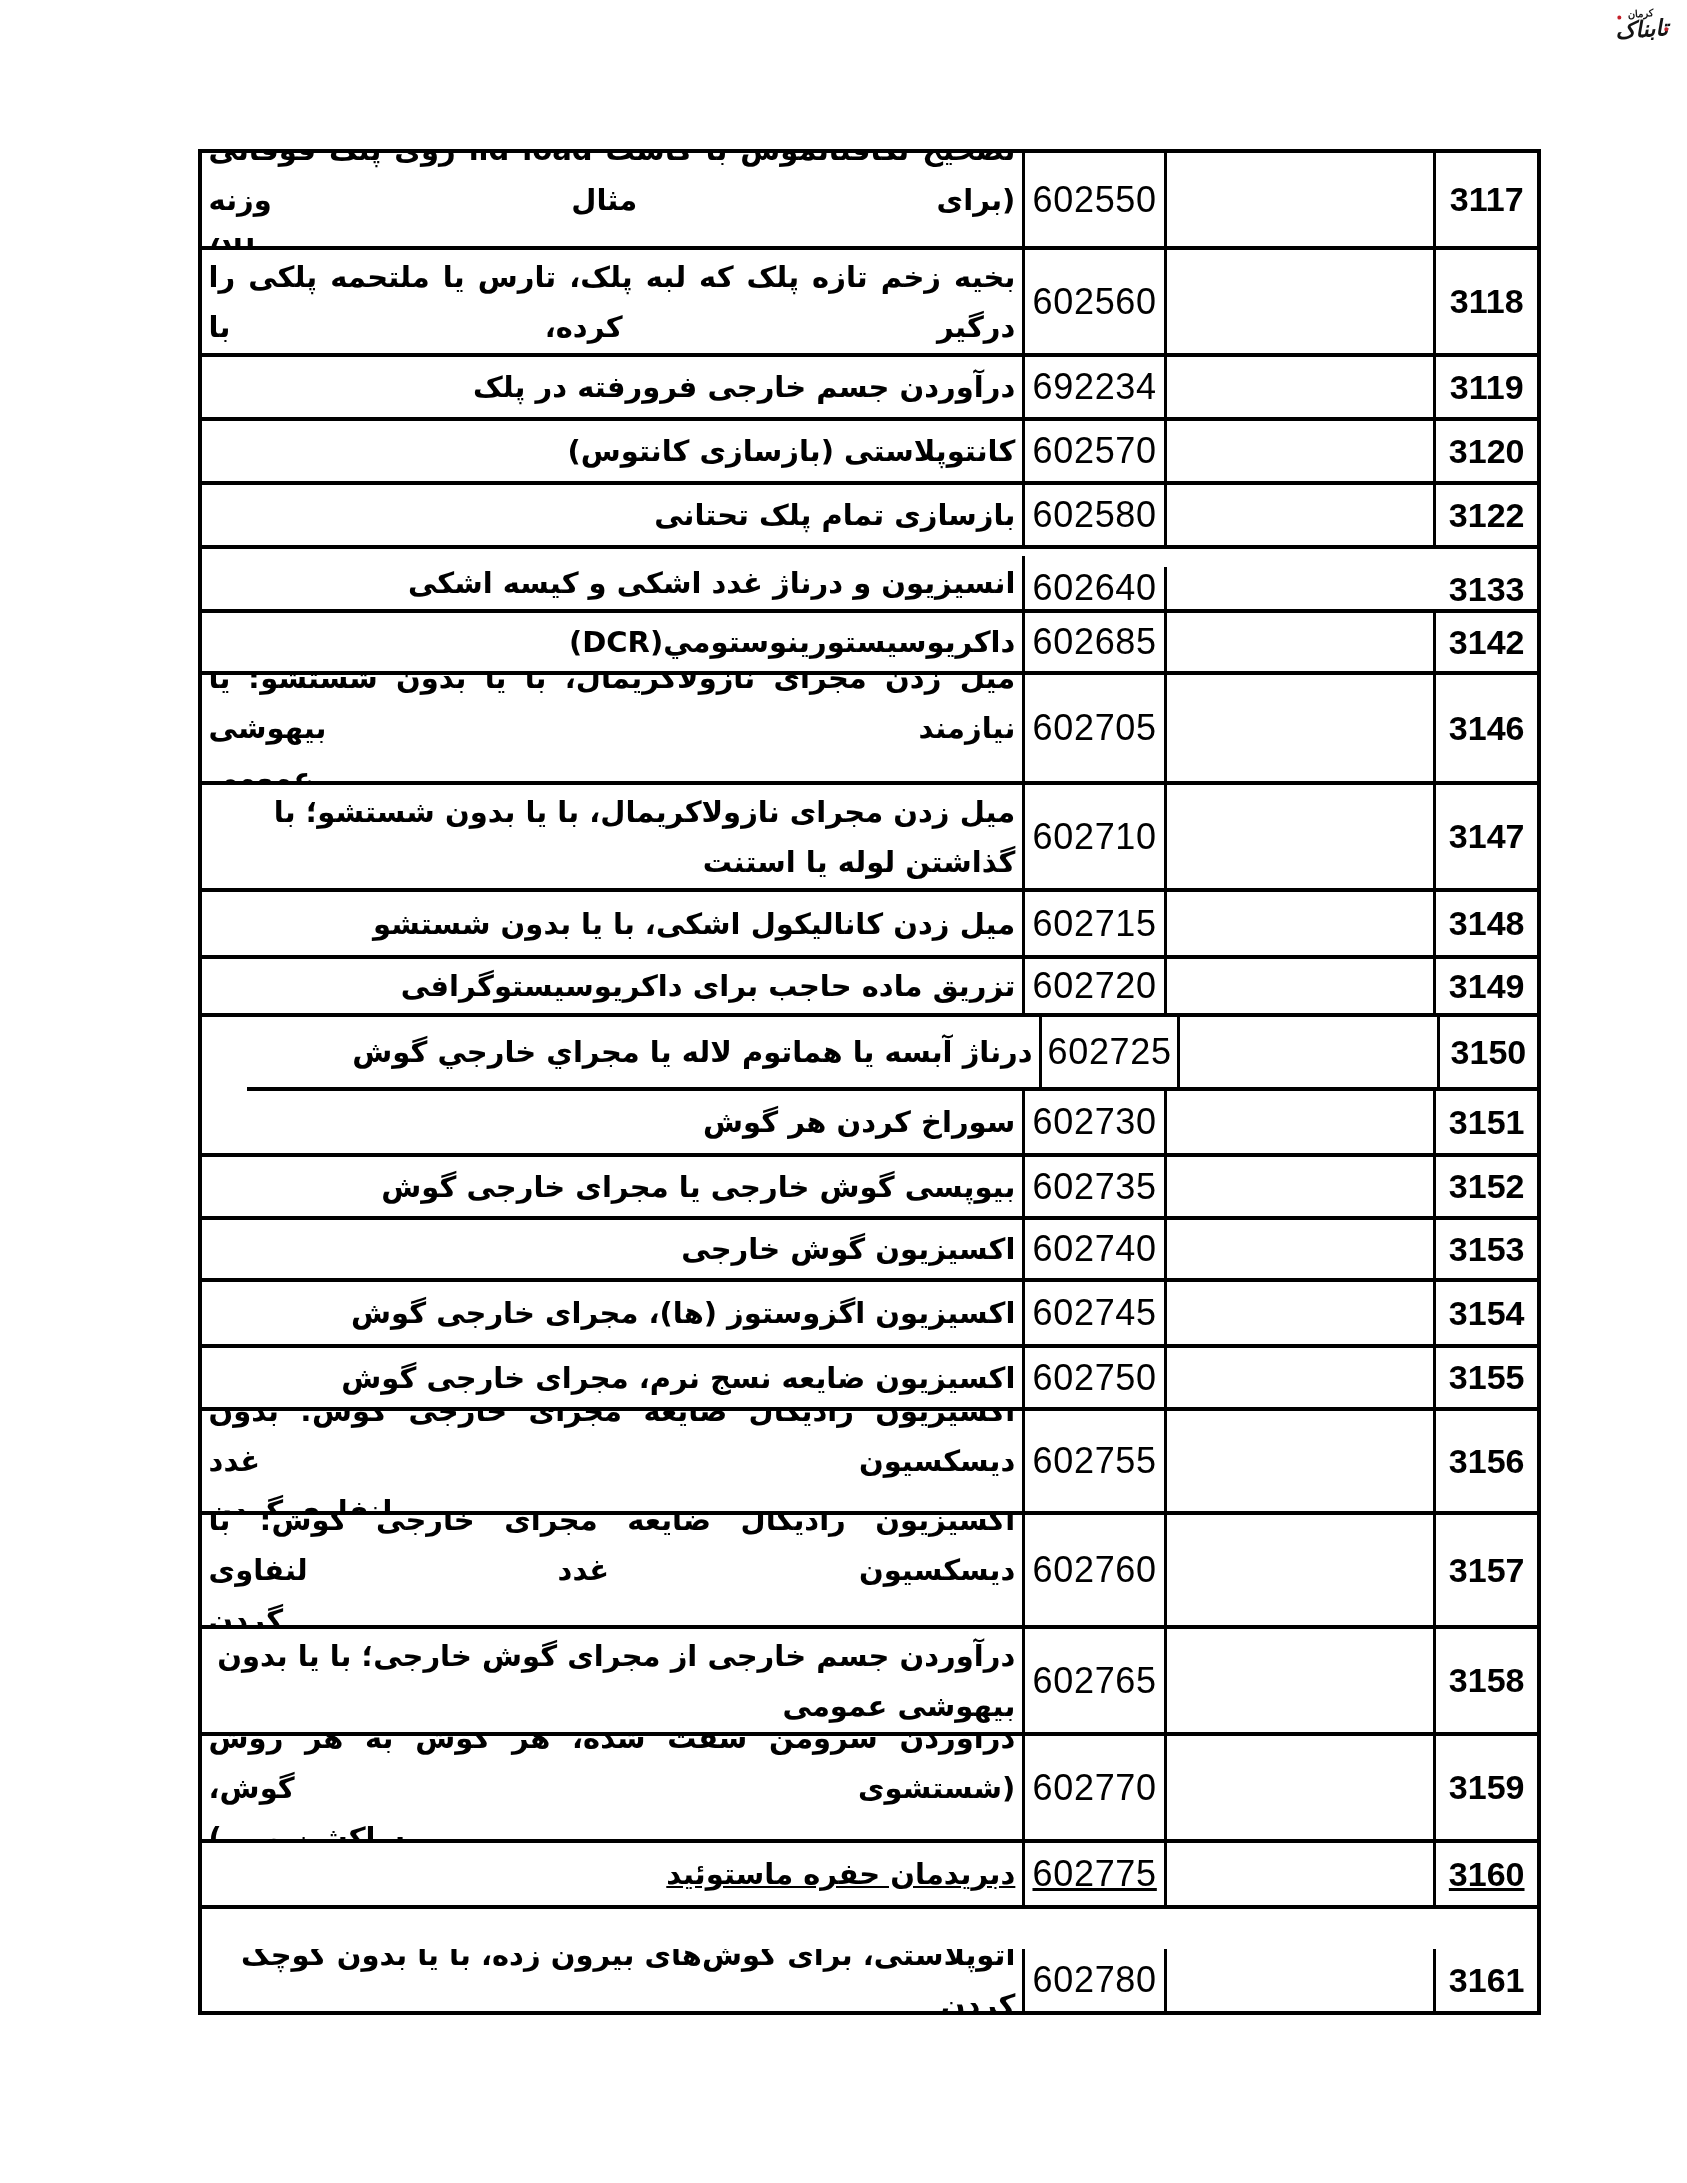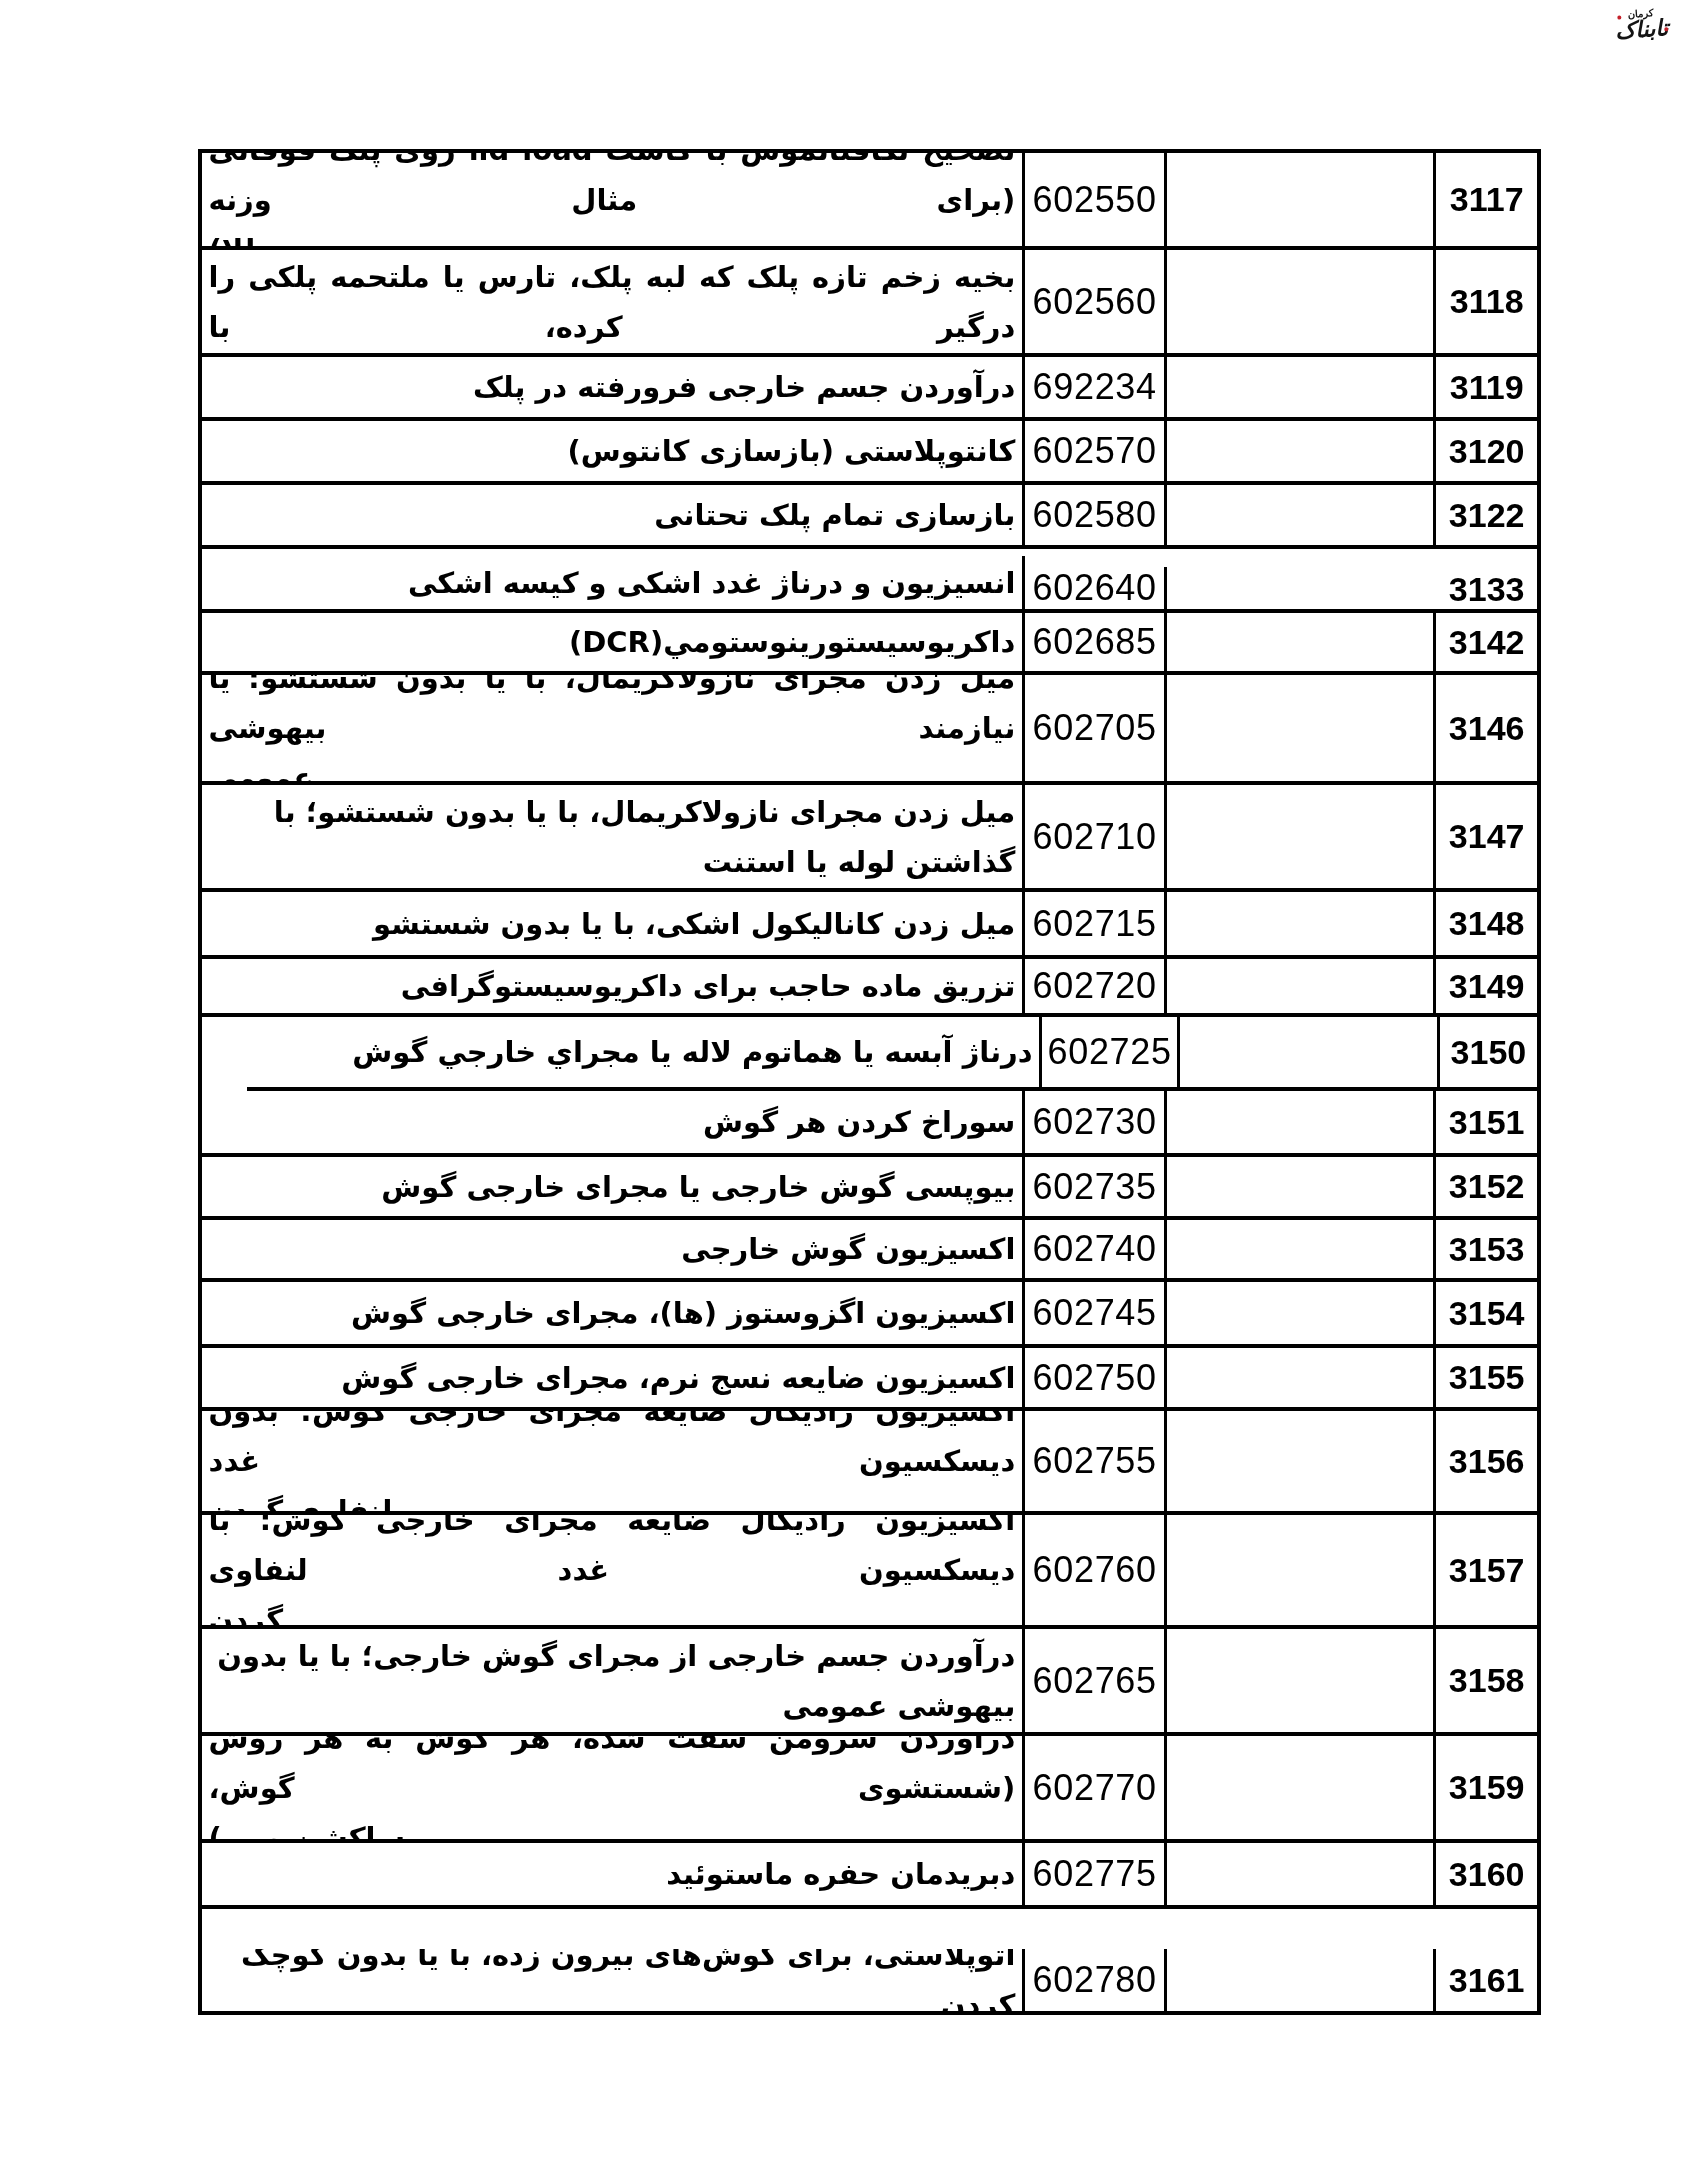--- a/index.html
+++ b/index.html
@@ -312,21 +312,21 @@
         <div class="line l">ساکشن و ...)</div>
       </div>
     <div class="td td-code">
       <div class="code-text">602770</div>
     </div>
     <div class="td td-blank"></div>
     <div class="td td-num">
       <div class="num-text">3159</div>
     </div>
   </div>
-    <div class="tr" style="height: 66px;">
+    <div class="tr" style="height: 66px; text-decoration: underline;">
     <div class="td td-desc">
         <div class="line r">دبریدمان حفره ماستوئید</div>
       </div>
     <div class="td td-code">
       <div class="code-text">602775</div>
     </div>
     <div class="td td-blank"></div>
     <div class="td td-num">
       <div class="num-text">3160</div>
     </div>

